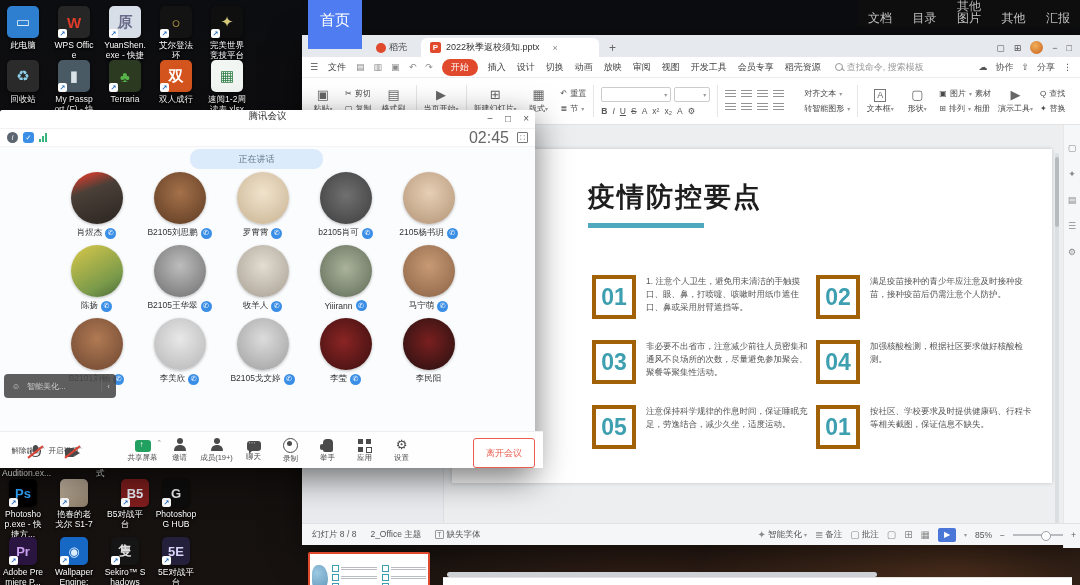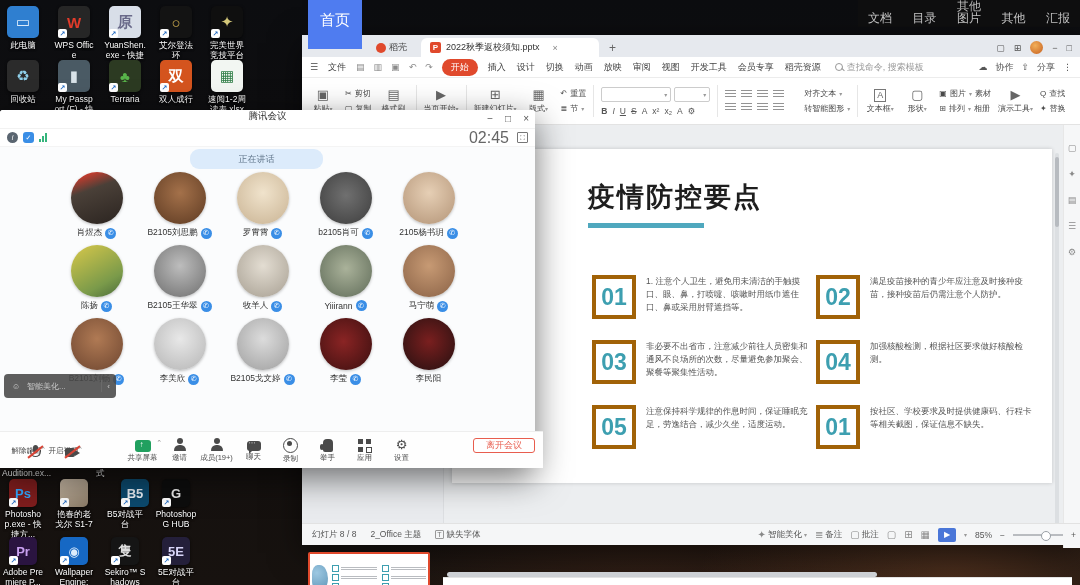--- a/index.html
+++ b/index.html
@@ -107,21 +107,21 @@
   .pcell{display:flex;flex-direction:column;align-items:center}
   .avatar{width:52px;height:52px;border-radius:50%;box-shadow:0 1px 3px rgba(0,0,0,.25)}
   .pnrow{margin-top:3px;display:flex;align-items:center;gap:3px;max-width:82px}
   .pname{font-size:8.5px;color:#333;white-space:nowrap;overflow:hidden}
   .pbadge{width:11px;height:11px;border-radius:50%;background:#3a8ee6;color:#fff;font-size:7px;display:flex;align-items:center;justify-content:center;flex:none}
   .mtoolbar{position:absolute;left:0;bottom:0;width:100%;height:36px;background:#fefefe;border-top:1px solid #eee;display:flex;align-items:center;padding-left:8px}
   .mt-item{width:37px;display:flex;flex-direction:column;align-items:center;gap:1px;position:relative;color:#4a4a4a}
   .mt-item label{font-size:7.5px;white-space:nowrap}
   .mt-chev{position:absolute;right:-1px;top:1px;font-size:7px;color:#888}
   .mt-gap{width:42px}
-  .leave{position:absolute;right:8px;top:6px;height:15px;padding:0 12px;border:1px solid #e85d4e;border-radius:3px;color:#e85d4e;background:#fff;font-size:9px;display:flex;align-items:center}
+  .leave{position:absolute;right:8px;top:6px;height:30px;padding:0 12px;border:1px solid #e85d4e;border-radius:3px;color:#e85d4e;background:#fff;font-size:9px;display:flex;align-items:center}
   
   .mic{width:16px;height:15px;position:relative}
   .mic::before{content:"";position:absolute;left:6px;top:0;width:5px;height:8px;background:#4a4a4a;border-radius:3px}
   .mic::after{content:"";position:absolute;left:3px;top:5px;width:9px;height:6px;border:1.5px solid #4a4a4a;border-top:none;border-radius:0 0 7px 7px}
   .slashr{position:absolute;left:-1px;top:6px;width:19px;height:2px;background:#d84335;transform:rotate(-38deg)}
   .cam{width:17px;height:15px;position:relative}
   .cam::before{content:"";position:absolute;left:1px;top:3px;width:10px;height:9px;background:#4a4a4a;border-radius:2px}
   .cam::after{content:"";position:absolute;left:11px;top:5px;border-top:3px solid transparent;border-bottom:3px solid transparent;border-left:5px solid #4a4a4a}
   .scr{width:16px;height:12px;background:#21a05f;border-radius:3px;position:relative;margin-top:2px}
   .scr::after{content:"↑";position:absolute;left:5px;top:0px;color:#fff;font-size:8px;font-weight:bold}
@@ -204,29 +204,29 @@
       <div class="dlabel">速阅1-2周读表.xlsx</div>
     </div>
 </div>
 
 <span class="covlbl" style="left:2px;top:468px">Audition.ex...</span>
 <span class="covlbl" style="left:96px;top:468px">式</span>
 <span class="covlbl" style="left:388px;top:468px">xe - 快捷方式</span>
 
 <div class="abs iconrow small" style="left:2px;top:479px">
   <div class="dicon shortcut">
-      <div class="tile" style="background: #7f1d1d; color: rgb(49, 168, 255);">Ps</div>
+      <div class="tile" style="background: #000000; color: rgb(49, 168, 255);">Ps</div>
       <div class="dlabel">Photoshop.exe - 快捷方...</div>
     </div>
   <div class="dicon shortcut">
       <div class="tile" style="background: linear-gradient(150deg, rgb(202, 187, 168), rgb(138, 122, 102)); color: rgb(255, 255, 255);"></div>
       <div class="dlabel">艳春的老戈尔 S1-7</div>
     </div>
   <div class="dicon shortcut">
-      <div class="tile" style="background: #0c4a6e; color: rgb(232, 238, 244); margin-left: 20px;">B5</div>
+      <div class="tile" style="background: #7f1d1d; color: rgb(232, 238, 244); margin-left: 20px;">B5</div>
       <div class="dlabel">B5对战平台</div>
     </div>
   <div class="dicon shortcut">
       <div class="tile" style="background: rgb(13, 13, 13); color: rgb(238, 238, 238);">G</div>
       <div class="dlabel">Photoshop G HUB</div>
     </div>
 </div>
 
 <div class="abs iconrow small" style="left:2px;top:537px">
   <div class="dicon shortcut">

